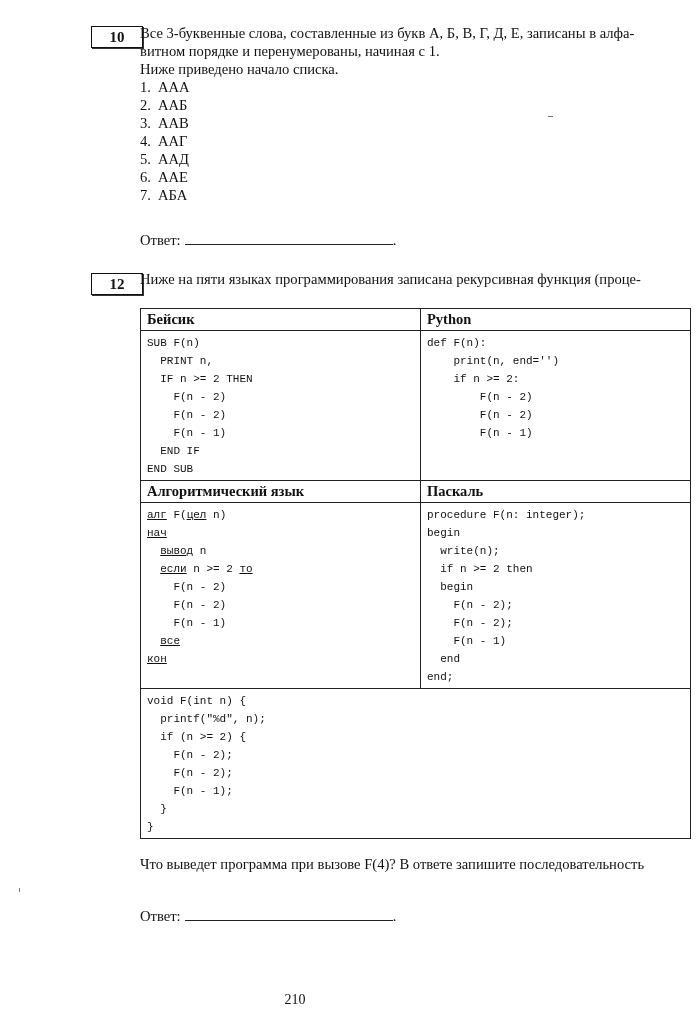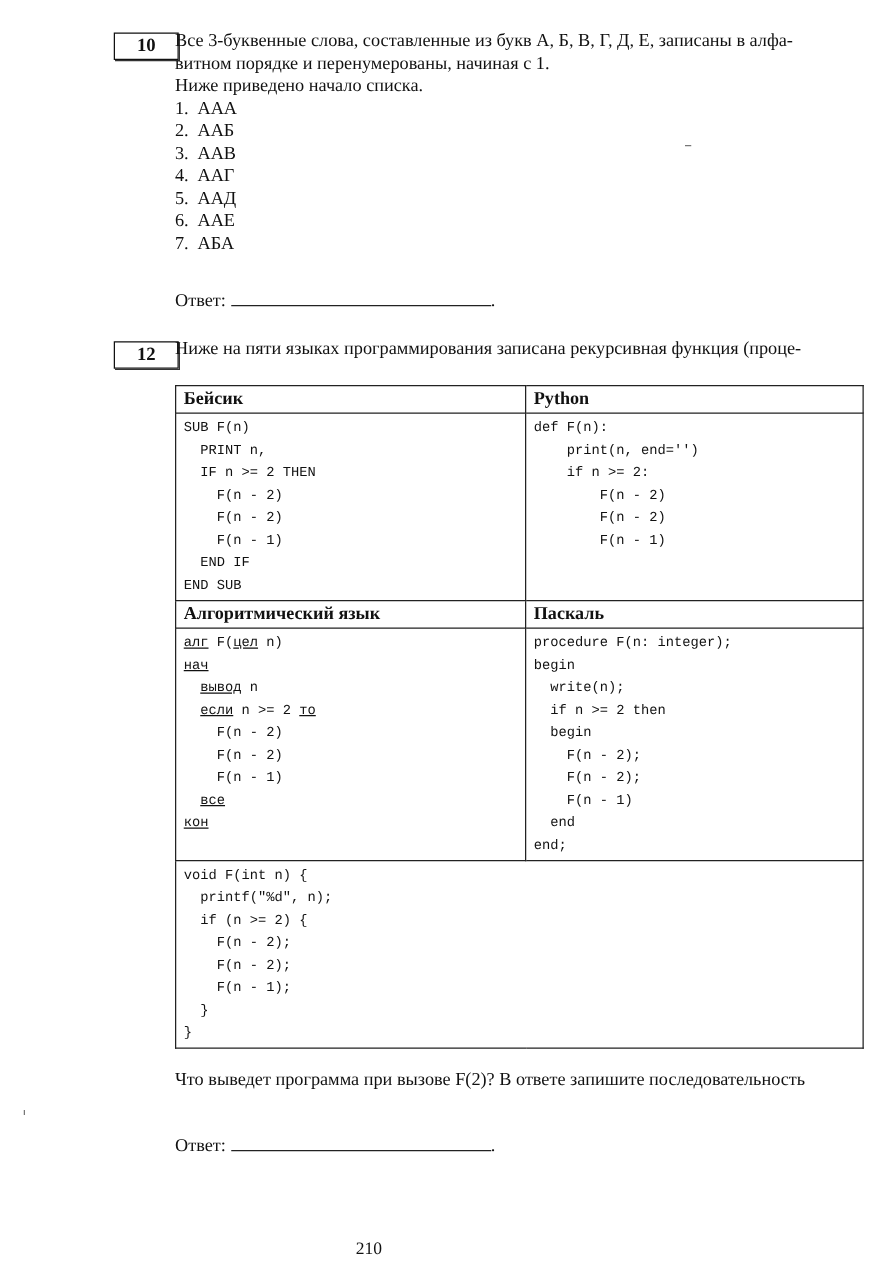--- a/index.html
+++ b/index.html
@@ -152,21 +152,21 @@
     F(n - 2);
     F(n - 1);
   }
 }</pre>
         </td>
   </tr>
 </tbody>
   </table>
 
 <div class="block" style="top:855px;">
-  <div class="justify">Что выведет программа при вызове F(2)? В ответе запишите последовательность</div>
+  <div class="justify">Что выведет программа при вызове F(4)? В ответе запишите последовательность</div>
 </div>
 <div class="answer" style="top:908px;">
   <span>Ответ:</span><span class="line"></span>.
 </div>
 
 <div class="page-num">210</div>
 
 <div class="speck" style="left:548px;top:116px;width:5px;height:1px;"></div>
 <div class="speck" style="left:19px;top:888px;width:1px;height:4px;"></div>
 

